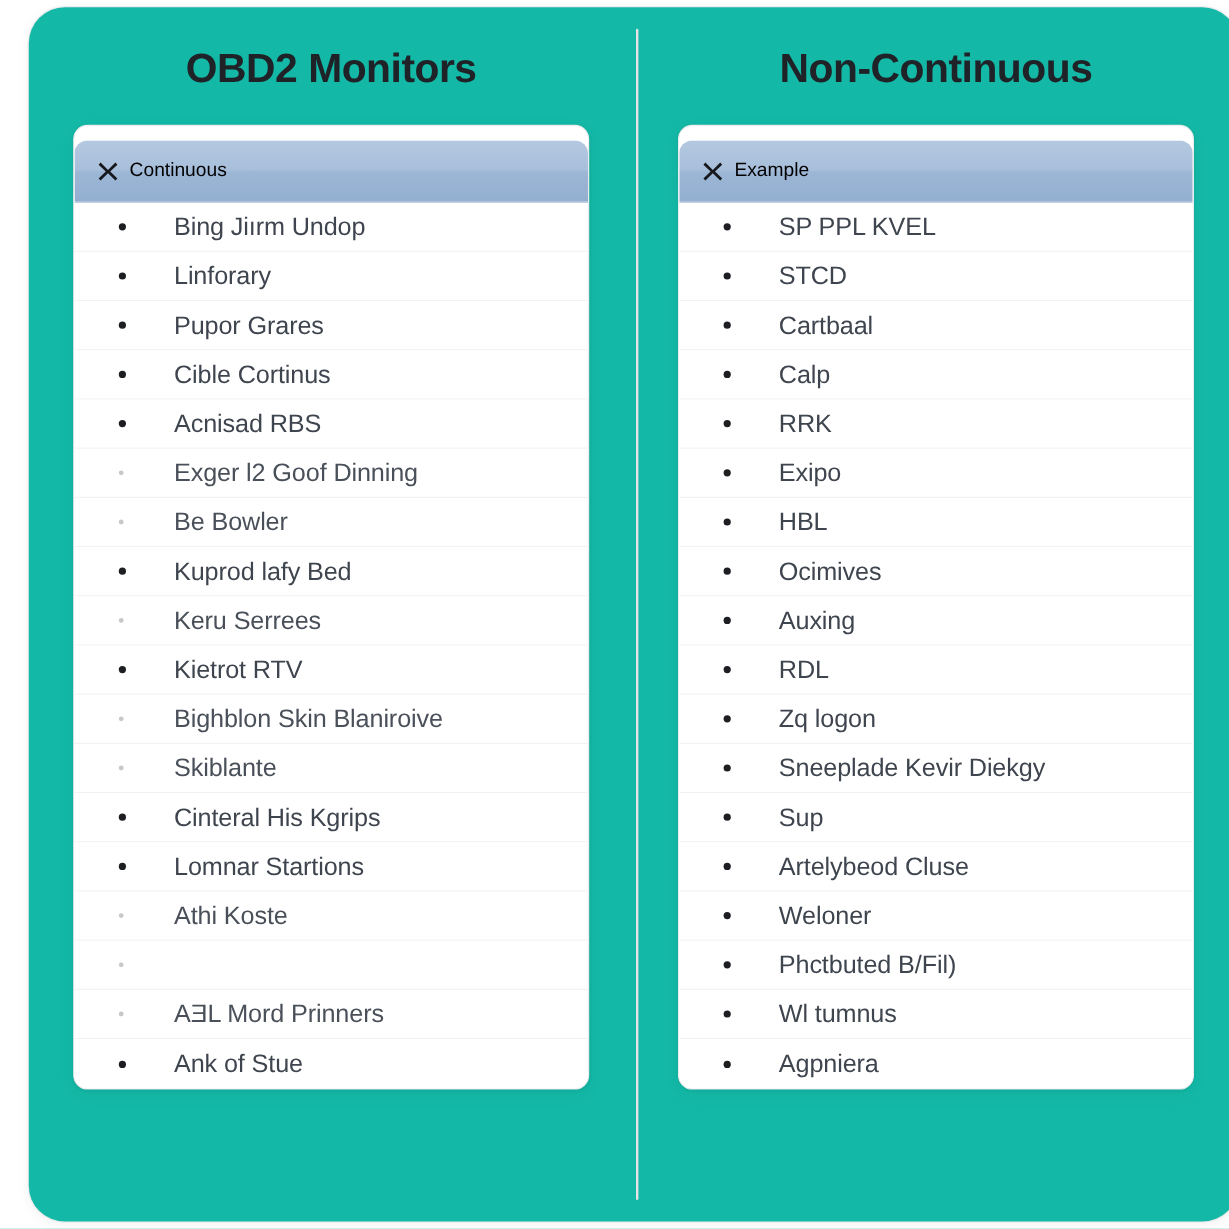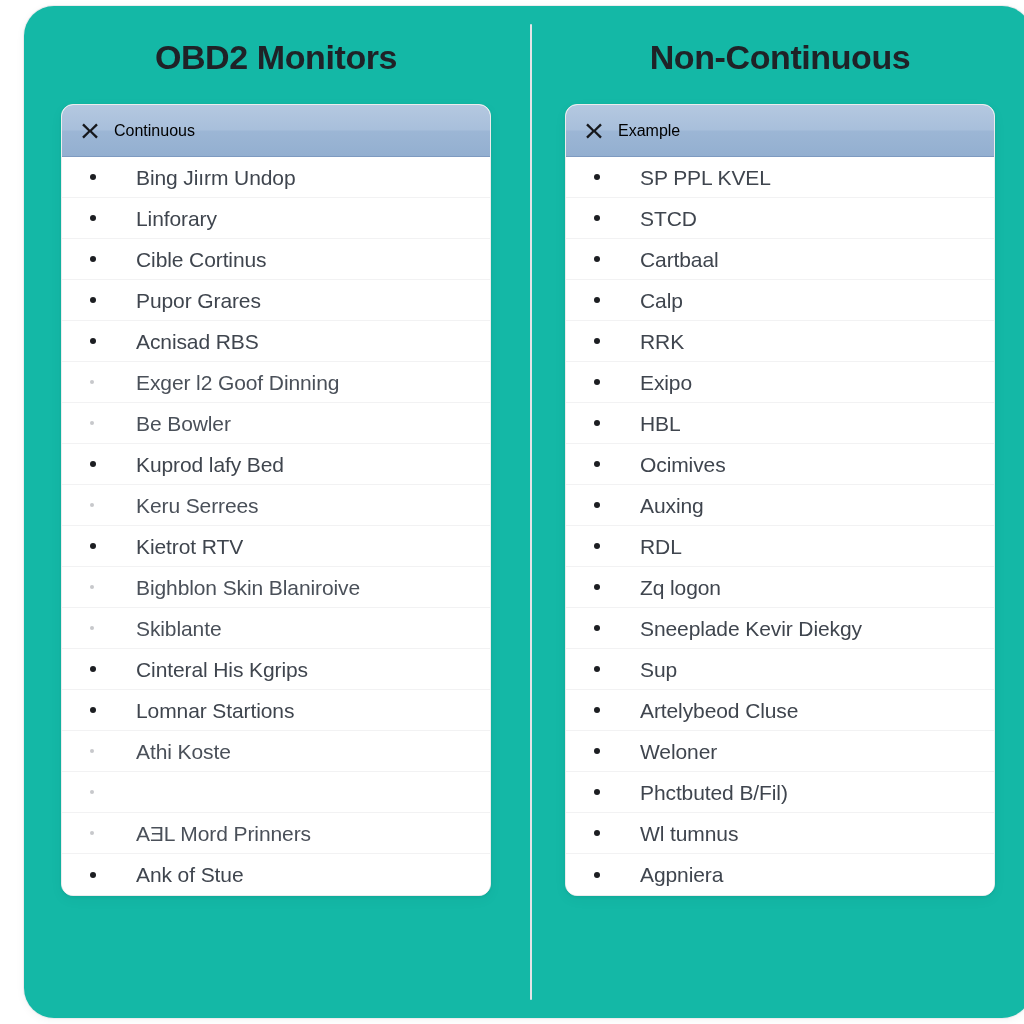--- a/index.html
+++ b/index.html
@@ -83,26 +83,27 @@
     display: flex;
     flex-direction: column;
   }
 
   
   .card-header {
     height: 52px;
     flex: 0 0 52px;
     display: flex;
     align-items: center;
-    gap: 14px;
+    gap: 8px;
     padding: 0 18px;
     background: linear-gradient(to bottom, #b4c8e0 0%, #a8bfdb 48%, #9cb6d5 52%, #93afd0 100%);
     border-bottom: 1px solid #7e9ac0;
     border-top-left-radius: 11px;
     border-top-right-radius: 11px;
+    margin-top: 12px;
   }
 
   .x-icon {
     width: 20px;
     height: 20px;
     flex: 0 0 20px;
     display: block;
     color: #16181c;
   }
 
@@ -111,21 +112,21 @@
     list-style: none;
     display: flex;
     flex-direction: column;
   }
 
   .list-item {
     height: 41px;
     flex: 0 0 41px;
     display: flex;
     align-items: center;
-    padding-left: 28px;
+    padding-left: 37px;
     border-bottom: 1px solid #f2f2f3;
     background: #fff;
   }
 
   .list-item:last-child {
     border-bottom: none;
   }
 
   .bullet {
     width: 6px;
@@ -183,25 +184,25 @@
             <li class="list-item">
               <span class="bullet"></span>
               <span class="item-label">Bing Jiırm Undop</span>
             </li>
             <li class="list-item">
               <span class="bullet"></span>
               <span class="item-label">Linforary</span>
             </li>
             <li class="list-item">
               <span class="bullet"></span>
+              <span class="item-label">Pupor Grares</span>
+            </li>
+            <li class="list-item">
+              <span class="bullet"></span>
               <span class="item-label">Cible Cortinus</span>
-            </li>
-            <li class="list-item">
-              <span class="bullet"></span>
-              <span class="item-label">Pupor Grares</span>
             </li>
             <li class="list-item">
               <span class="bullet"></span>
               <span class="item-label">Acnisad RBS</span>
             </li>
             <li class="list-item faint">
               <span class="bullet"></span>
               <span class="item-label">Exger l2 Goof Dinning</span>
             </li>
             <li class="list-item faint">

